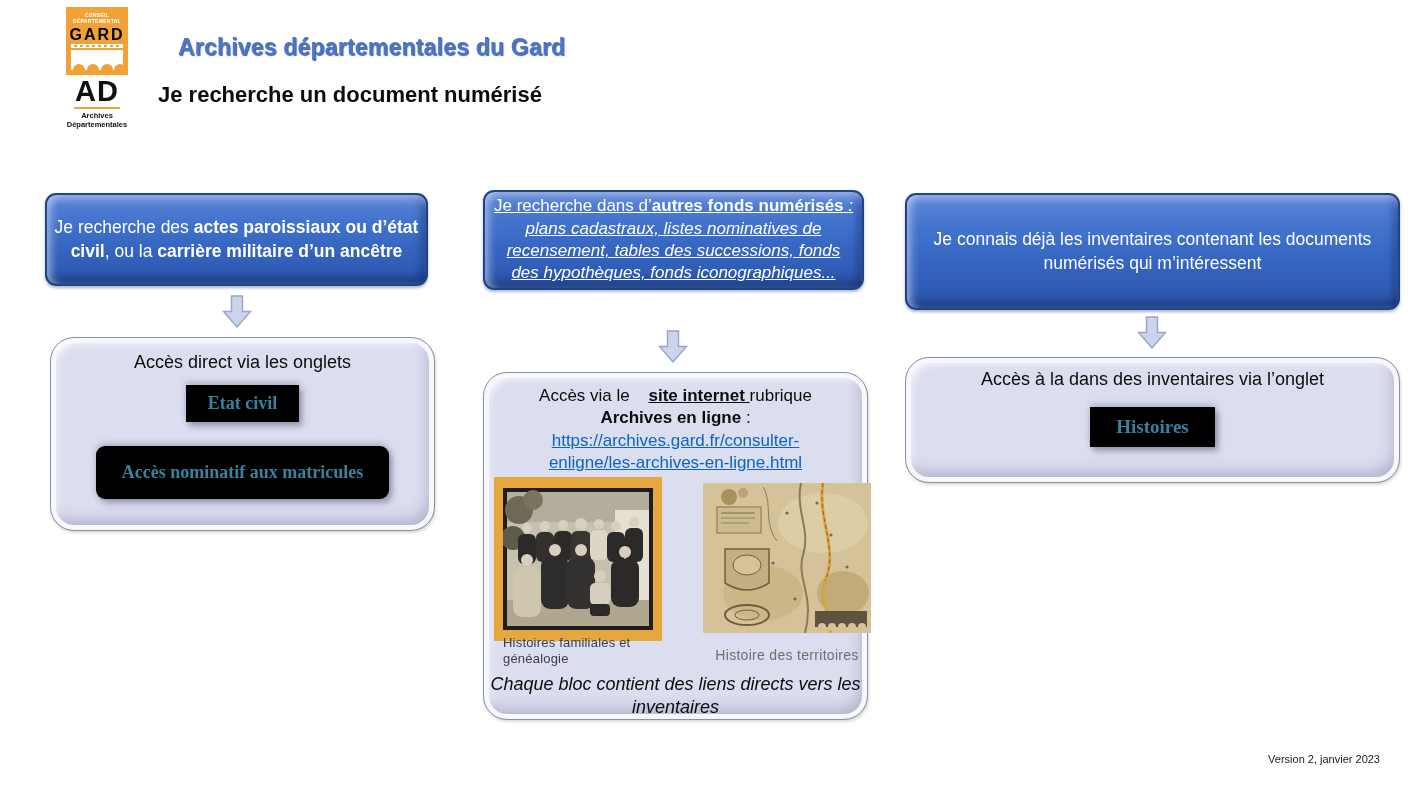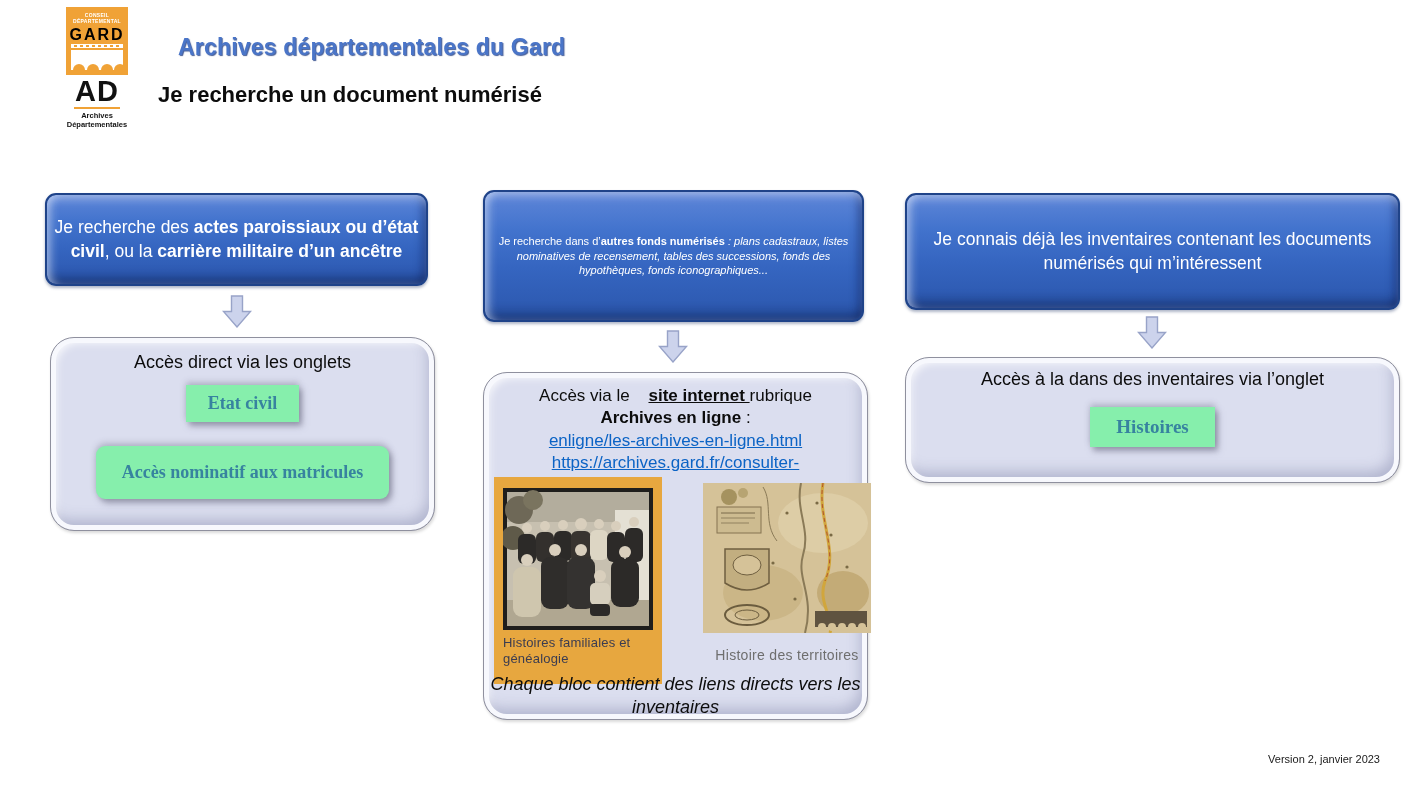--- a/index.html
+++ b/index.html
@@ -27,58 +27,58 @@
           background:linear-gradient(180deg,#5e86d8 0%, #4273cd 30%, #3565c0 60%, #2f5cb4 85%, #2a54a6 100%);
           box-shadow: inset 7px 0 8px -3px rgba(198,215,248,.65),
                       inset 0 8px 9px -4px rgba(198,215,248,.55),
                       inset -7px 0 8px -3px rgba(15,35,95,.45),
                       inset 0 -10px 12px -5px rgba(10,28,80,.55),
                       0 2px 3px rgba(25,45,95,.35);
           color:#fff; display:flex; align-items:center; justify-content:center;
           text-align:center; padding:4px 6px; }
   .qbox .qtext { line-height:1.32; }
   .q1 { left:45px;  top:193px; width:383px; height:93px;  font-size:17.5px; }
-  .q2 { left:483px; top:190px; width:381px; height:132px; font-size:11px; }
+  .q2 { left:483px; top:190px; width:381px; height:100px; font-size:17px;text-decoration:underline; }
   .q3 { left:905px; top:193px; width:495px; height:117px; font-size:17.5px; }
 
   
   .arrow { position:absolute; }
 
   
   .abox { position:absolute; background:#dbdeef; border:1px solid #8f909e; border-radius:24px;
           box-shadow: inset 0 0 0 5px #f7f8fd,
                       inset -6px -10px 14px rgba(108,112,152,.38),
                       inset 5px 5px 9px rgba(255,255,255,.85),
                       1px 2px 3px rgba(0,0,0,.15);
           text-align:center; }
   .a1 { left:50px;  top:337px; width:385px; height:194px; }
   .a2 { left:483px; top:372px; width:385px; height:348px; }
   .a3 { left:905px; top:357px; width:495px; height:126px; }
   .aheading { font-size:18px; color:#0c0c0c; }
   .a1 .aheading { margin-top:14px; }
   .a3 .aheading { margin-top:11px; }
 
   
-  .tab { display:inline-block; background:#86efac; color:#37839f;
+  .tab { display:inline-block; background:#000000; color:#37839f;
          font-family:"Liberation Serif", serif; font-weight:bold;
          box-shadow: 3px 4px 6px rgba(92,92,116,.55), 0 -3px 6px rgba(92,92,116,.30);
          cursor:pointer; }
   .tab-etat  { margin-top:12px; font-size:18px; padding:8px 22px; }
   .tab-nom   { margin-top:24px; font-size:18px; padding:16px 26px;border-radius:9px; }
   .tab-rech  { margin-top:17px; font-size:19px; padding:9px 26px; }
 
   
   .access-lines { margin-top:12px; font-size:17px; color:#0c0c0c; line-height:1.32; }
   .bold-u { font-weight:bold; text-decoration:underline;margin-left:14px; }
   .bold { font-weight:bold; }
   .weblink { color:#0b63c5; text-decoration:underline; font-size:17px; line-height:1.32; display:block; cursor:pointer; }
   .weblink span { display:block; }
 
   .thumbs { position:absolute; left:9px; top:104px; width:367px; height:190px; text-align:left; }
-  .photo-card { position:absolute; left:1px; top:0; width:168px; height:207px; background:#E7A73F; }
+  .photo-card { position:absolute; left:1px; top:0; width:168px; height:164px; background:#E7A73F; }
   .photo-art { position:absolute; left:9px; top:11px; width:150px; height:142px; display:block; }
   .photo-cap { position:absolute; left:9px; top:158px; width:155px; font-size:13px; line-height:1.25;
                color:#3b3c50; letter-spacing:.2px; }
   .map-art { position:absolute; left:210px; top:6px; width:168px; height:150px; display:block; }
   .map-cap { position:absolute; left:200px; top:170px; width:188px; text-align:center;
              font-size:14px; color:#6e6e6e; letter-spacing:.3px; }
   .note { position:absolute; left:0; right:0; top:300px; font-style:italic; font-size:18px;
           color:#0c0c0c; line-height:1.25; }
 
   
@@ -156,22 +156,22 @@
       <span class="tab tab-etat">Etat civil</span>
     </div>
     <div>
       <span class="tab tab-nom">Accès nominatif aux matricules</span>
     </div>
   </div>
 
   <div class="abox a2">
     <div class="access-lines"><span>Accès via le </span><span class="bold-u">site internet </span><span>rubrique</span><br><span class="bold">Archives en ligne</span><span> :</span>
       <a class="weblink">
+          <span>https://archives.gard.fr/consulter-</span>
           <span>enligne/les-archives-en-ligne.html</span>
-          <span>https://archives.gard.fr/consulter-</span>
         </a>
     </div>
 
     <div class="thumbs">
 
       <div class="photo-card">
         <svg class="photo-art" viewBox="0 0 150 142">
           <rect width="150" height="142" fill="#1f1e1c"></rect>
           <rect x="4" y="4" width="142" height="134" fill="#c7c0b0"></rect>
           <rect x="4" y="4" width="142" height="30" fill="#b3ad9d"></rect>

